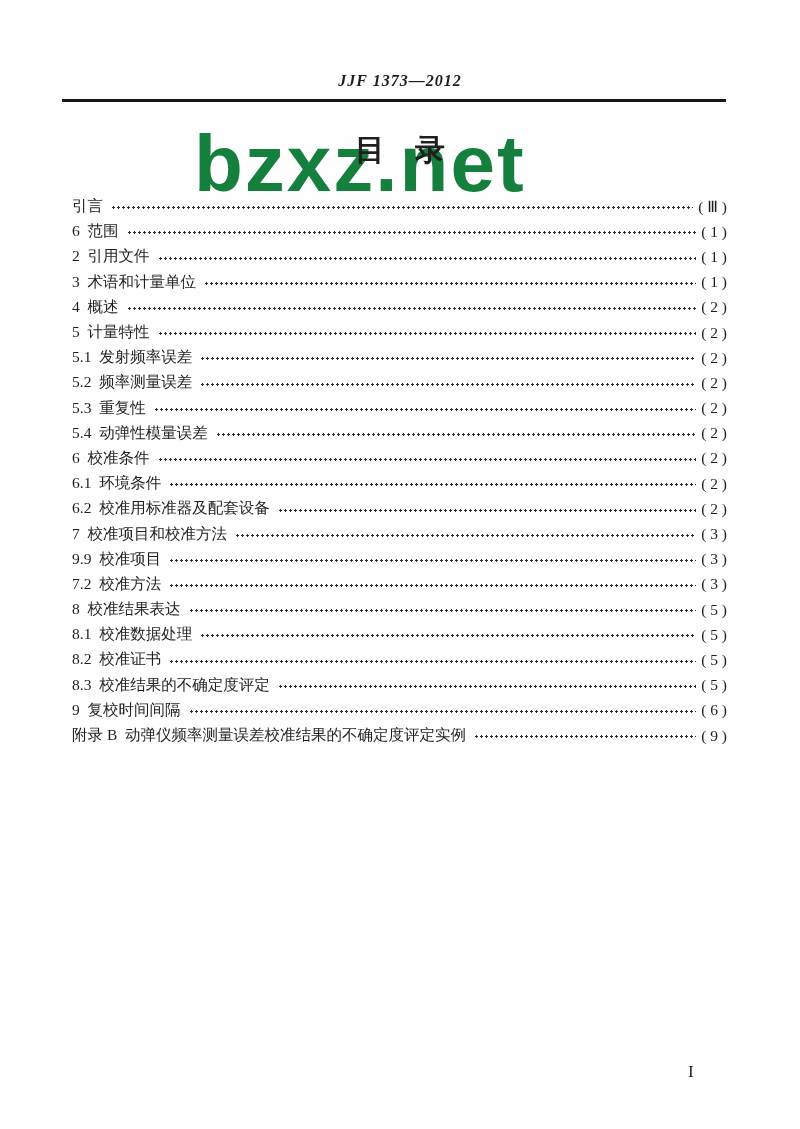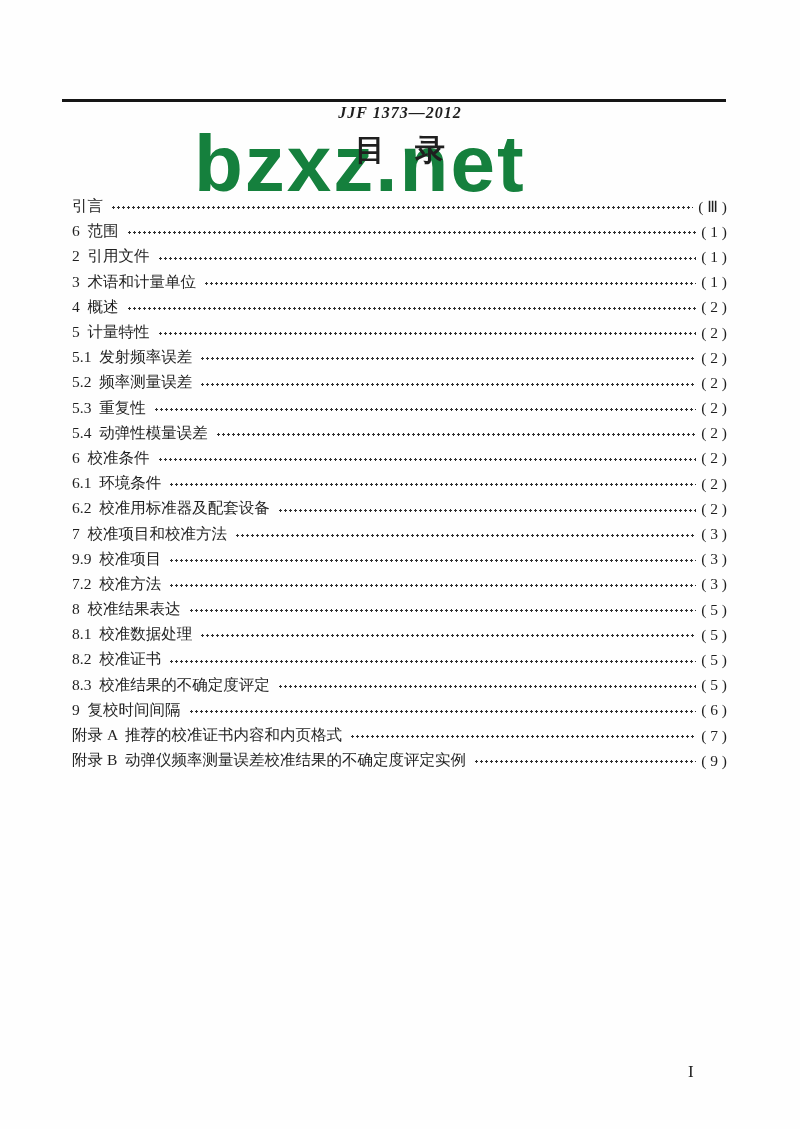--- a/index.html
+++ b/index.html
@@ -10,21 +10,20 @@
     overflow:hidden;
     font-family:"Liberation Serif","DejaVu Serif",serif;
     color:#1f1f1f;
   }
   .header-code {
     position:absolute; top:72px; left:0; width:100%;
     text-align:center;
     font-size:16px; font-weight:bold; font-style:italic;
     letter-spacing:1px;
     z-index:2;
-    margin-top:32px;
   }
   .header-rule {
     position:absolute; top:99px; left:62px;
     width:664px; height:3px;
     background:#161616;
     z-index:2;
   }
   .watermark {
     position:absolute; top:124px; left:194px;
     font-family:"Liberation Sans","DejaVu Sans",sans-serif;
@@ -180,25 +179,20 @@
         <span class="toc-label">8.3  校准结果的不确定度评定</span>
         <span class="toc-leader"></span>
         <span class="toc-page">( 5 )</span>
       </div>
     <div class="toc-row">
         <span class="toc-label">9  复校时间间隔</span>
         <span class="toc-leader"></span>
         <span class="toc-page">( 6 )</span>
       </div>
     <div class="toc-row">
-        <span class="toc-label">附录 A  推荐的校准证书内容和内页格式</span>
-        <span class="toc-leader"></span>
-        <span class="toc-page">( 7 )</span>
-      </div>
-    <div class="toc-row">
         <span class="toc-label">附录 B  动弹仪频率测量误差校准结果的不确定度评定实例</span>
         <span class="toc-leader"></span>
         <span class="toc-page">( 9 )</span>
       </div>
   </div>
 
   <div class="footer-page">I</div>
 
 </div>
 

